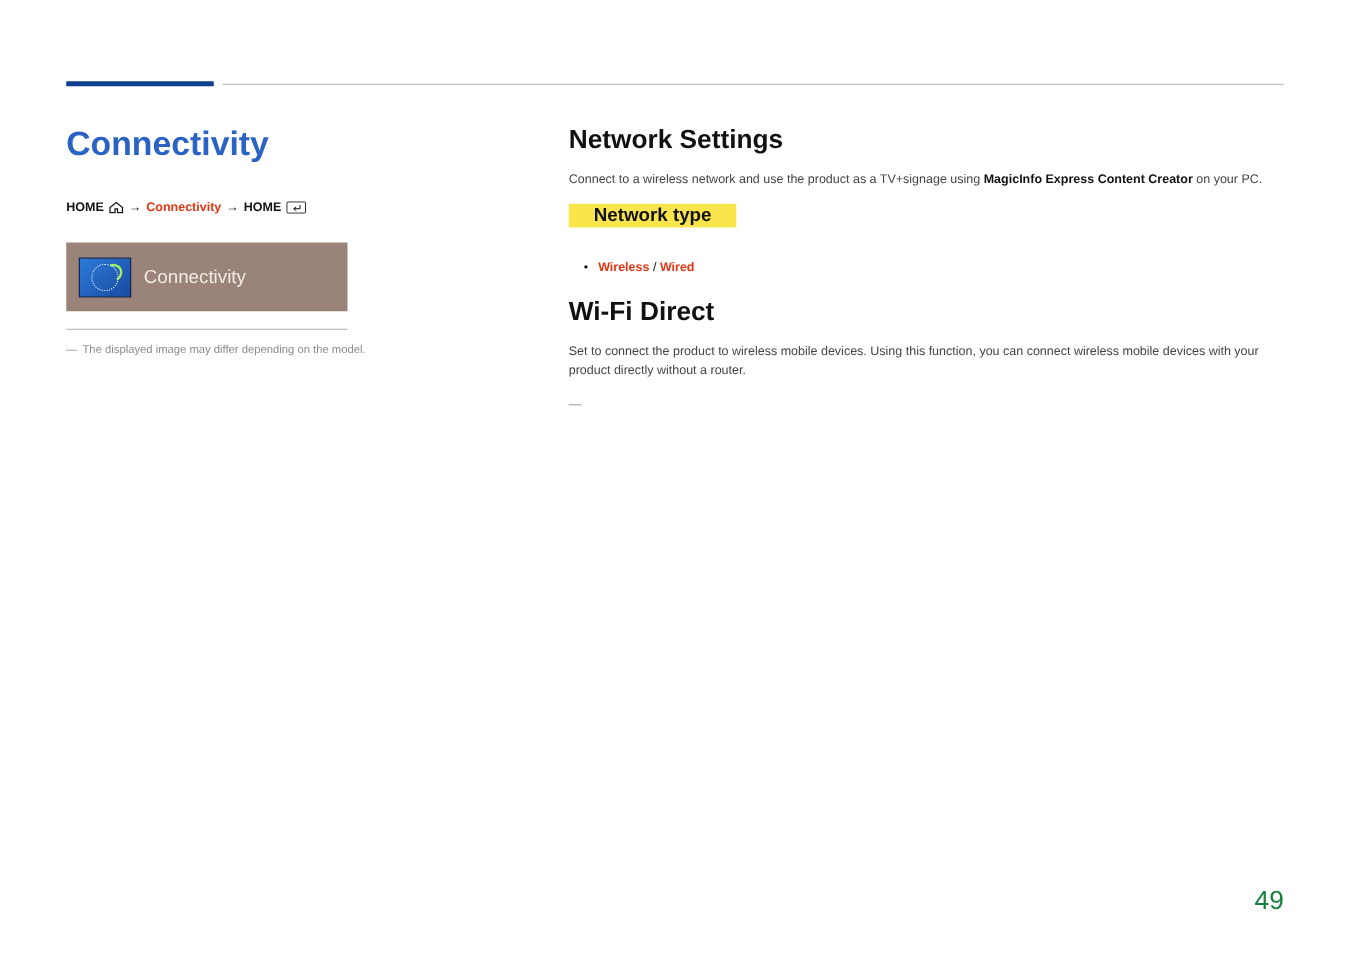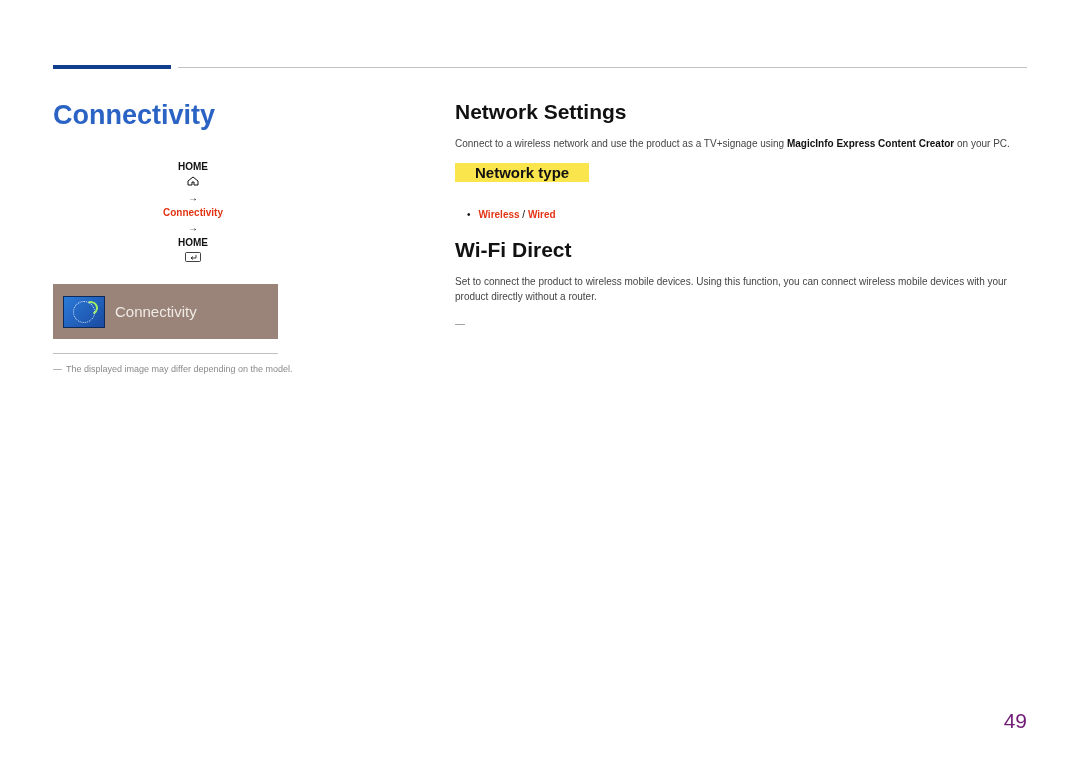--- a/index.html
+++ b/index.html
@@ -42,25 +42,23 @@
     font-size: 27px;
     font-weight: 600;
     color: #2b63c5;
     margin-bottom: 30px;
   }
   .breadcrumb {
     font-size: 10px;
     font-weight: 700;
     color: #111;
     display: flex;
-    align-items: center;
     gap: 4px;
     flex-wrap: wrap;
     margin-bottom: 20px;
-    flex-direction: column;
   }
   .breadcrumb .red { color: #e33514; }
   .breadcrumb .arrow { font-weight: 400; }
   .house-icon, .enter-icon {
     display: inline-block;
     vertical-align: middle;
   }
   .tile {
     width: 225px;
     height: 55px;
@@ -160,21 +158,21 @@
     line-height: 1.5;
     display: flex;
     gap: 4px;
   }
   .note .red-b { color: #e33514; font-weight: 700; }
   .page-number {
     position: absolute;
     right: 53px;
     bottom: 30px;
     font-size: 21px;
-    color: #701a75;
+    color: #15803d;
     font-weight: 400;
   }
 </style>
 </head>
 <body>
 
 <div class="page">
   <div class="top-section-line"></div>
   <div class="top-rule"></div>
 

